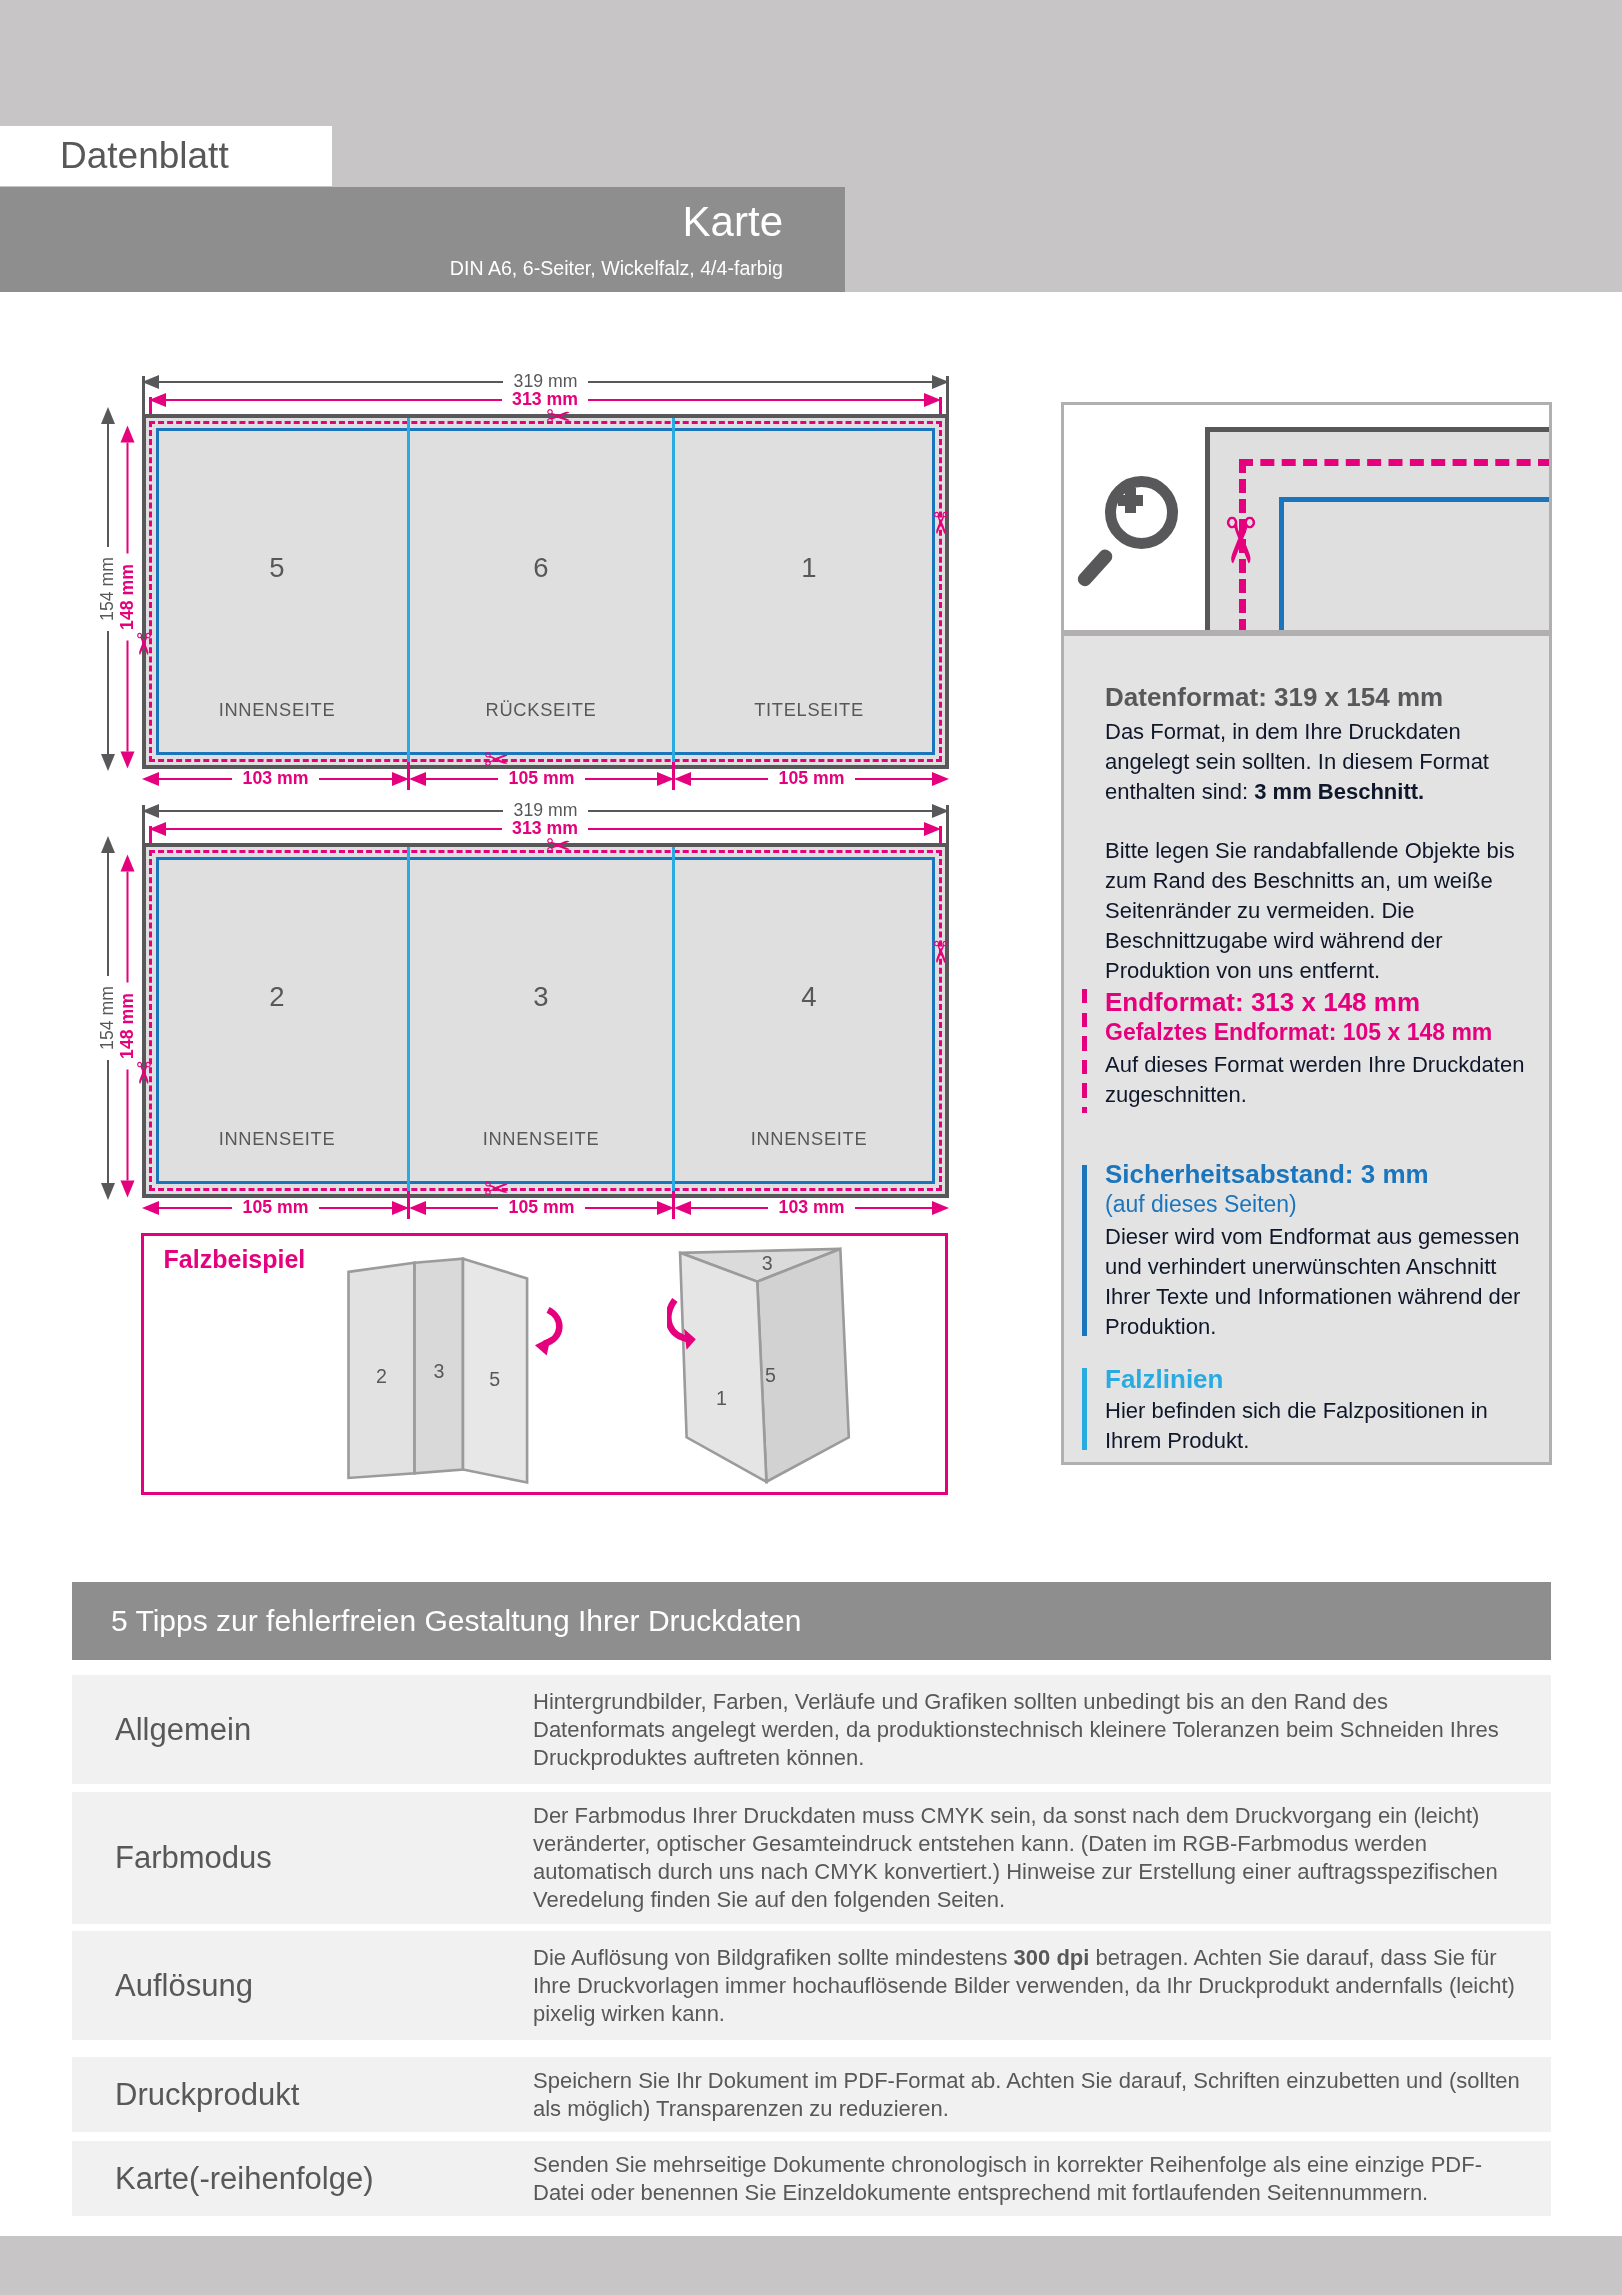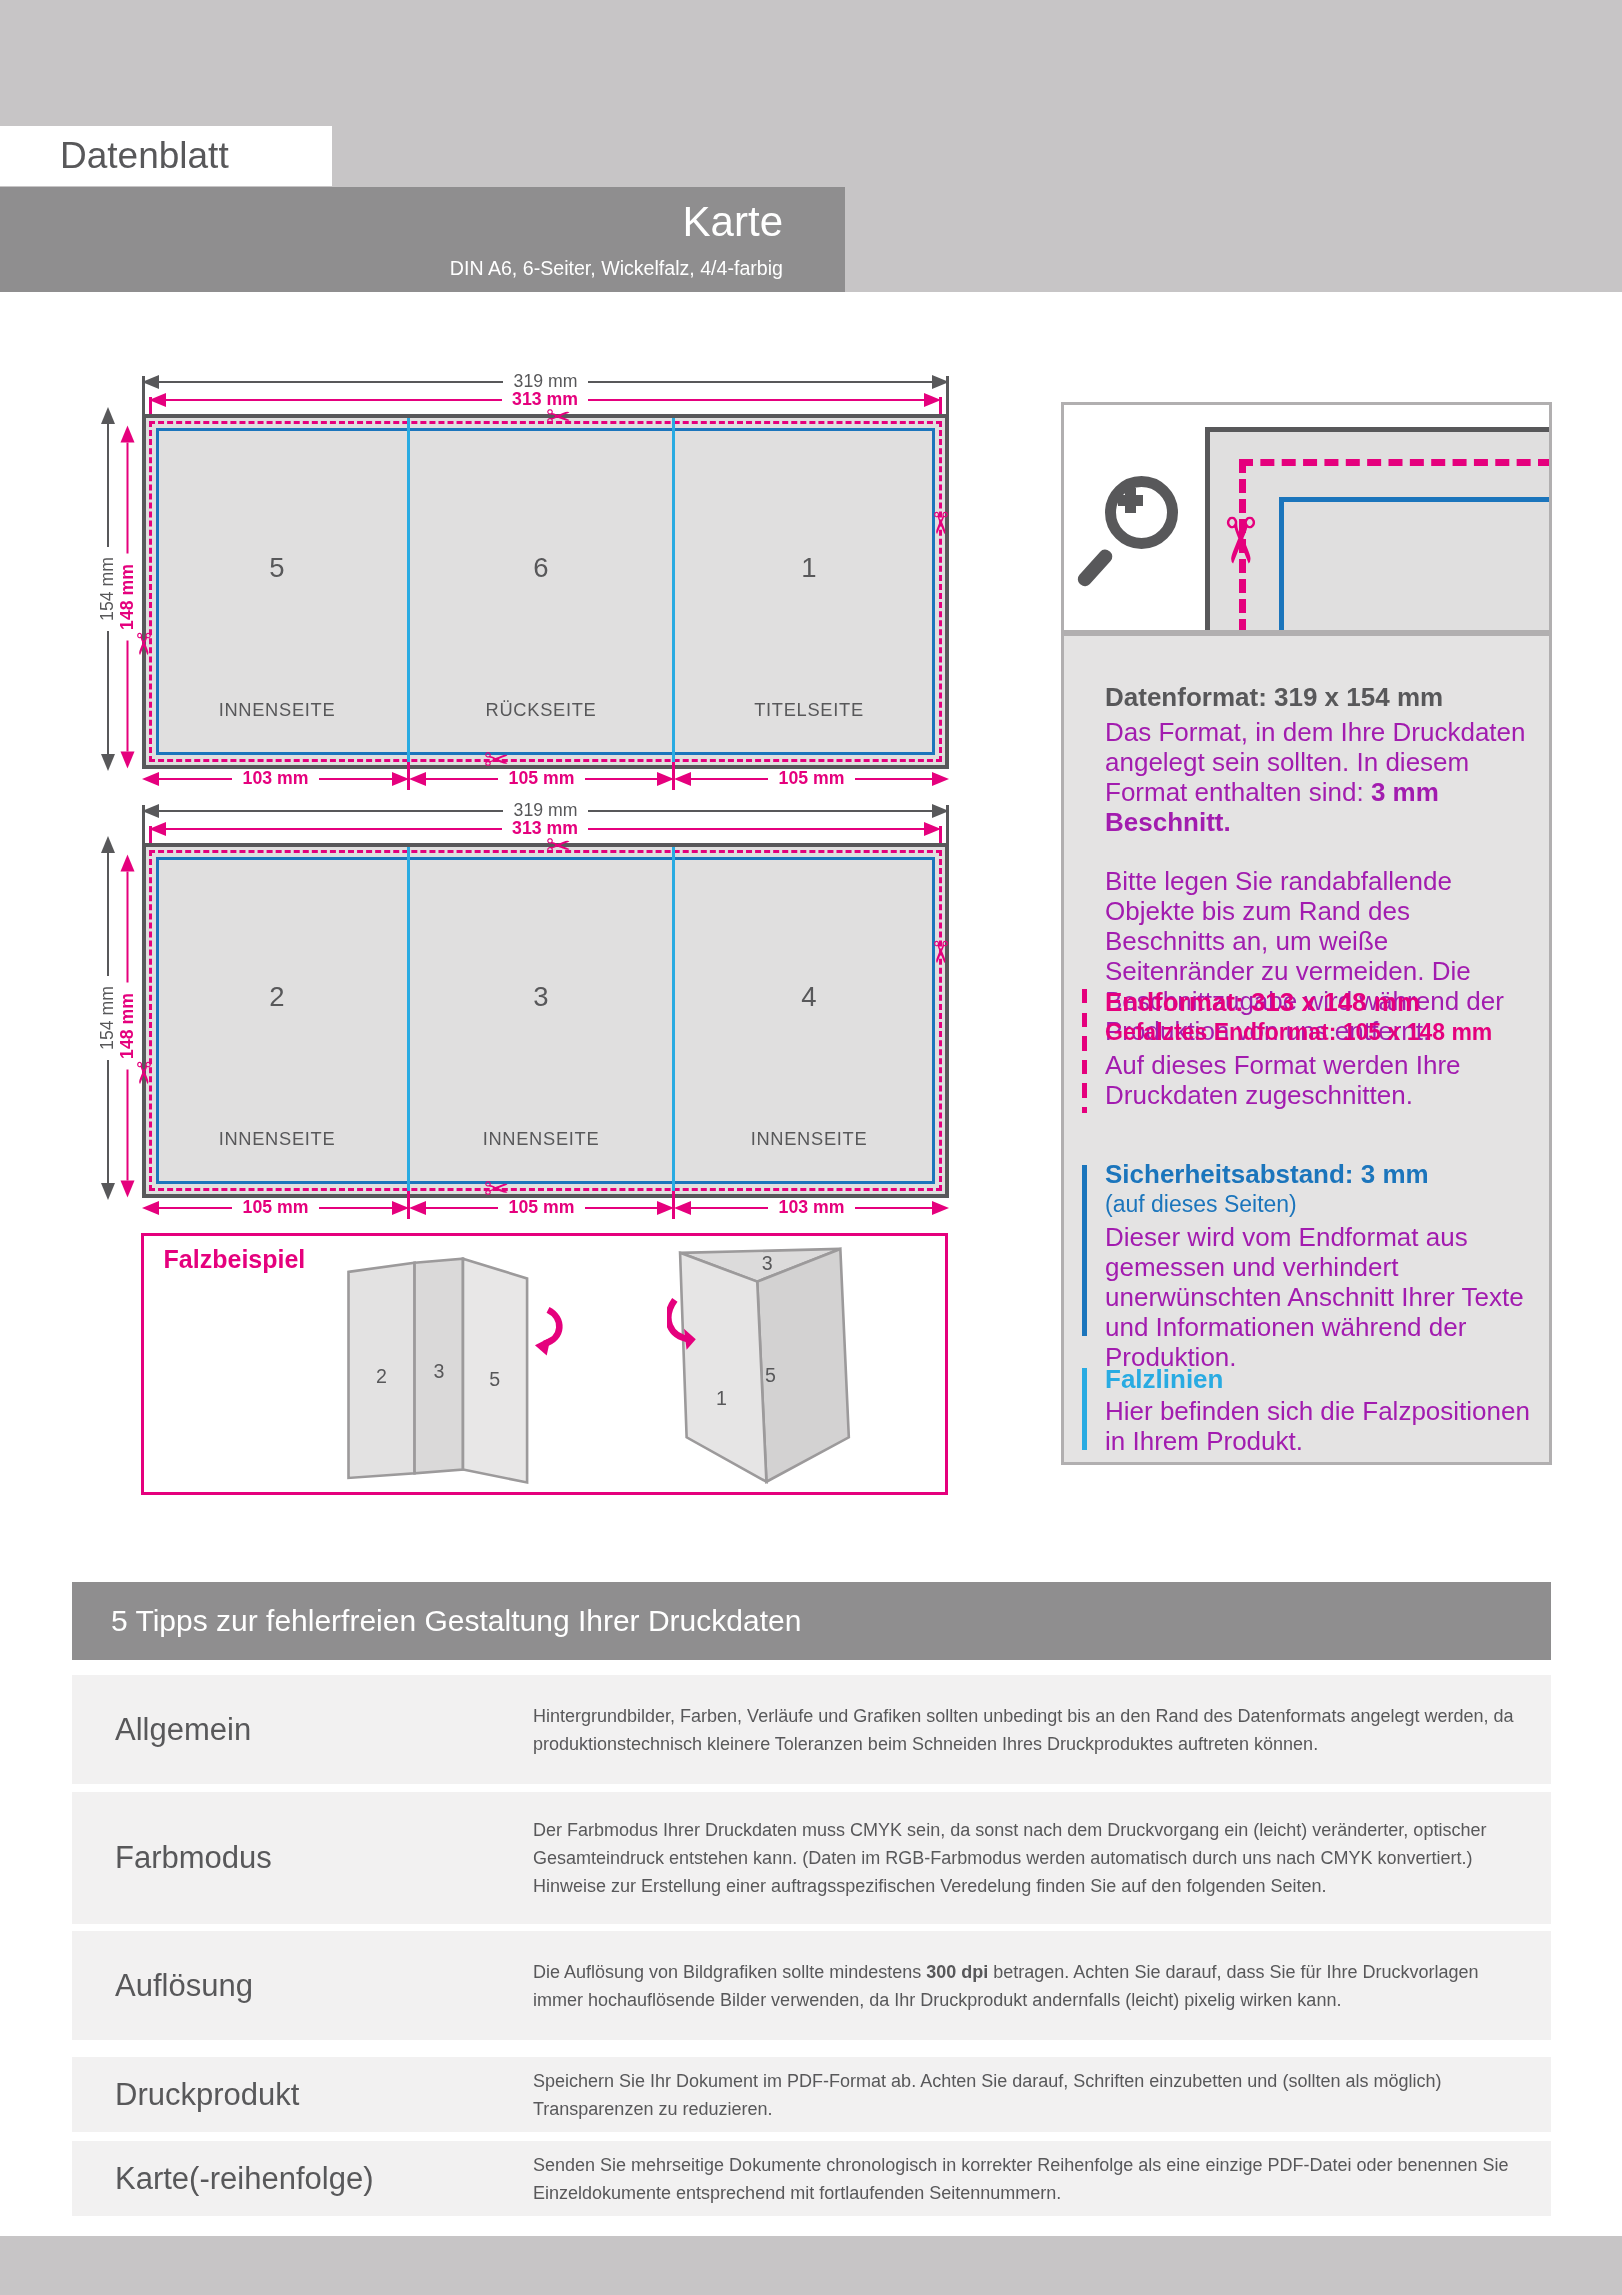--- a/index.html
+++ b/index.html
@@ -67,35 +67,35 @@
     border-top:7.2px dashed #e5007d;border-left:7.2px dashed #e5007d;}
   #corner-safe{position:absolute;left:69px;top:65px;right:0;bottom:0;
     border-top:5.9px solid #1b75bc;border-left:5.9px solid #1b75bc;}
   #corner-scis{position:absolute;left:2.6px;top:77px;font-size:63px;line-height:63px;color:#e5007d;
     font-family:"DejaVu Sans",sans-serif;transform:rotate(90deg);}
 
   #info-box{left:1061px;top:633px;width:491px;height:832px;background:#e4e3e3;
     border:3.3px solid #b1afb0;box-sizing:border-box;}
   .info-h1{font-size:26px;font-weight:bold;line-height:31px;}
   .info-h2{font-size:23px;font-weight:bold;line-height:29px;}
-  .info-p{font-size:26px;line-height:30px;color:#a21caf;}
+  .info-p{font-size:22px;line-height:30px;color:#0f172a;}
   .magenta-t{color:#e5007d;} .blue-t{color:#1b75bc;} .cyan-t{color:#29abe2;}
   .accent{position:absolute;left:18.3px;width:4.6px;}
   .accent.dash{background:repeating-linear-gradient(to bottom,#e5007d 0 14.4px,transparent 14.4px 23.6px);}
   .accent.solid-b{background:#1b75bc;}
   .accent.solid-c{background:#29abe2;}
   .info-block{position:absolute;left:41px;right:18.3px;}
 
   
   #tips-title-band{left:72px;top:1582px;width:1479px;height:78px;background:#8f8e8f;
     display:flex;align-items:center;padding-left:39px;box-sizing:border-box;
     color:#fff;font-size:30px;}
   .tip-row{left:72px;width:1479px;background:#f2f1f1;display:flex;align-items:center;box-sizing:border-box;}
   .tip-label{flex:0 0 auto;width:461px;padding-left:43px;font-size:31px;box-sizing:border-box;}
-  .tip-text{flex:1 1 auto;font-size:18px;line-height:28px;padding-right:29px;}
+  .tip-text{flex:1 1 auto;font-size:22px;line-height:28px;padding-right:29px;}
   #footer-band{left:0;top:2236px;width:1623px;height:60px;background:#c7c5c6;}
   b{font-weight:bold;}
 </style>
 </head>
 <body>
 
 <div id="page">
 
   <div class="abs" id="top-band"></div>
   <div class="abs" id="datenblatt-box">

